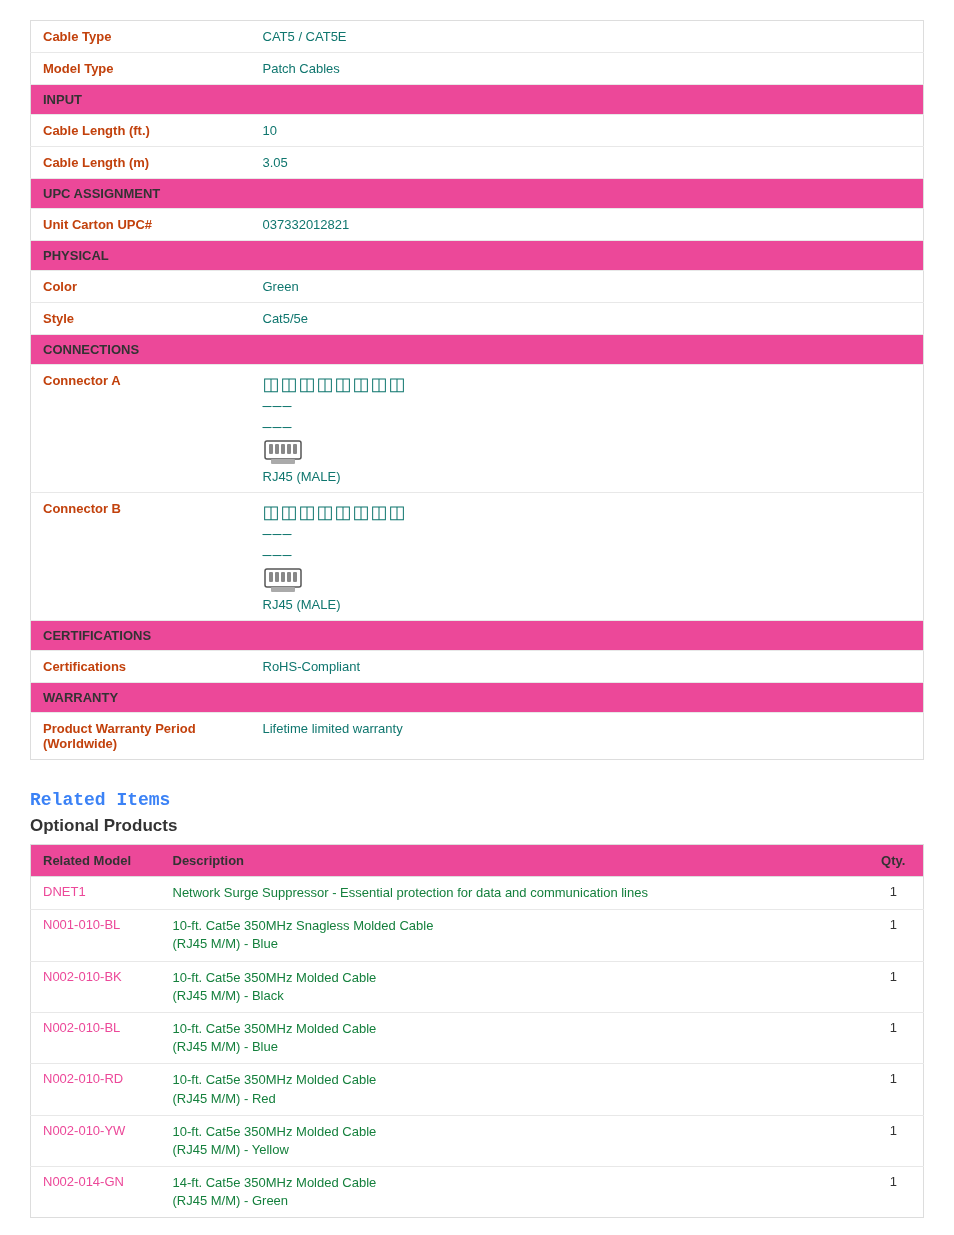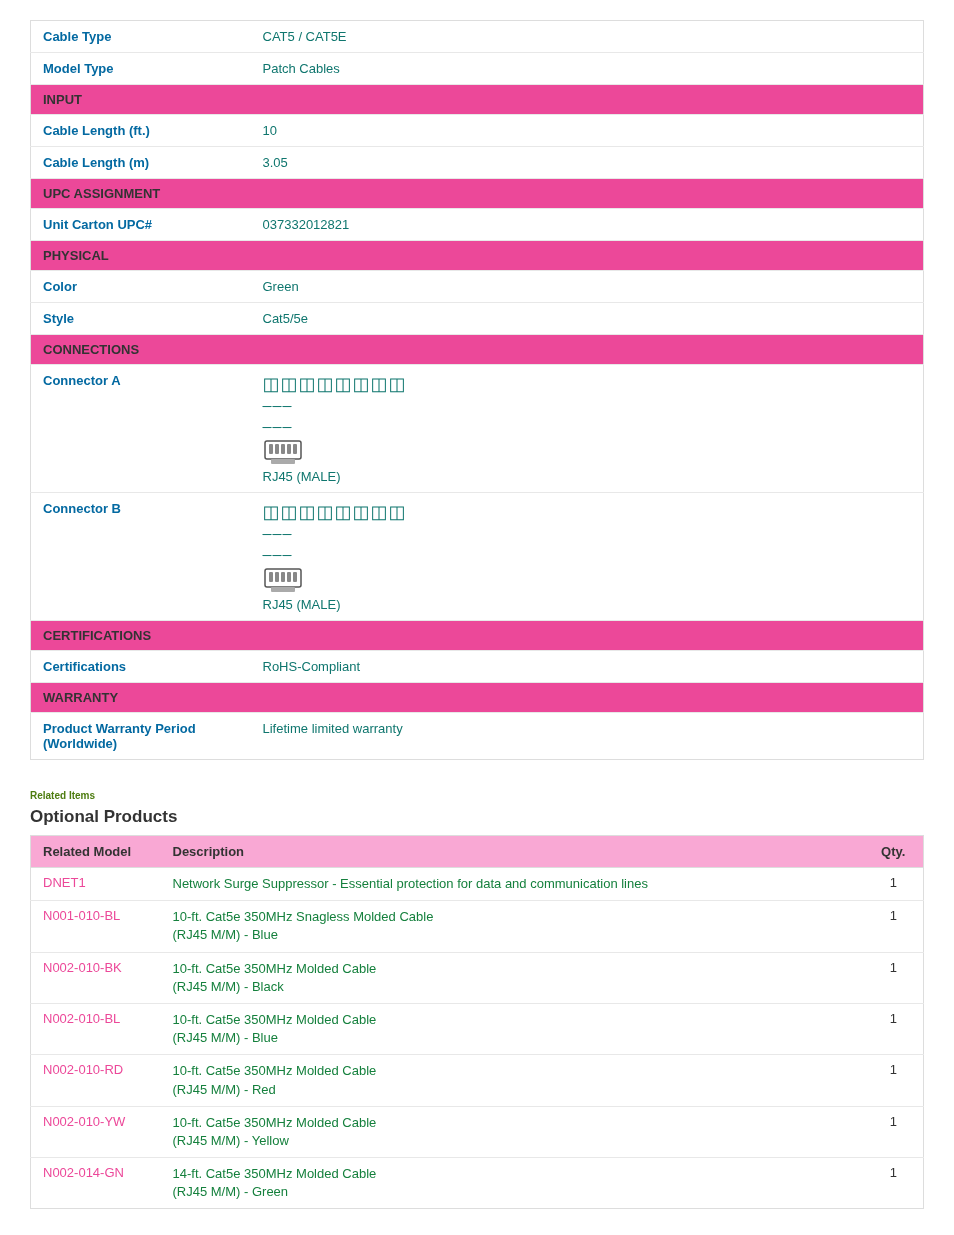--- a/index.html
+++ b/index.html
@@ -22,59 +22,60 @@
       padding: 8px 12px;
       border-bottom: 1px solid #e8e8e8;
       vertical-align: top;
     }
     .specs-table tr:last-child td {
       border-bottom: none;
     }
     .specs-table .label-col {
       width: 220px;
       font-weight: bold;
-      color: #0369a1;
+      color: #c2410c;
     }
     .specs-table .value-col {
       color: #0f766e;
     }
     .section-header td {
       background: #ec4899;
       font-weight: bold;
       color: #333;
       padding: 7px 12px;
     }
     .connector-img {
       font-size: 18px;
       display: block;
       margin-bottom: 2px;
       letter-spacing: 1px;
     }
 
     
     .related-items-title {
-      color: #4d7c0f;
-      font-size: 10px;
+      color: #3b82f6;
+      font-size: 18px;
       font-weight: bold;
       margin-bottom: 6px;
+      font-family: Liberation Mono, monospace;
     }
     .optional-label {
       font-weight: bold;
       font-size: 17px;
       margin-bottom: 8px;
       color: #333;
     }
 
     .related-table {
       width: 100%;
       border-collapse: collapse;
       border: 1px solid #ddd;
     }
     .related-table th {
-      background: #f9a8d4;
+      background: #ec4899;
       font-weight: bold;
       font-size: 13px;
       padding: 8px 12px;
       border-bottom: 1px solid #ddd;
       text-align: left;
     }
     .related-table th.qty-col {
       text-align: center;
       width: 60px;
     }

